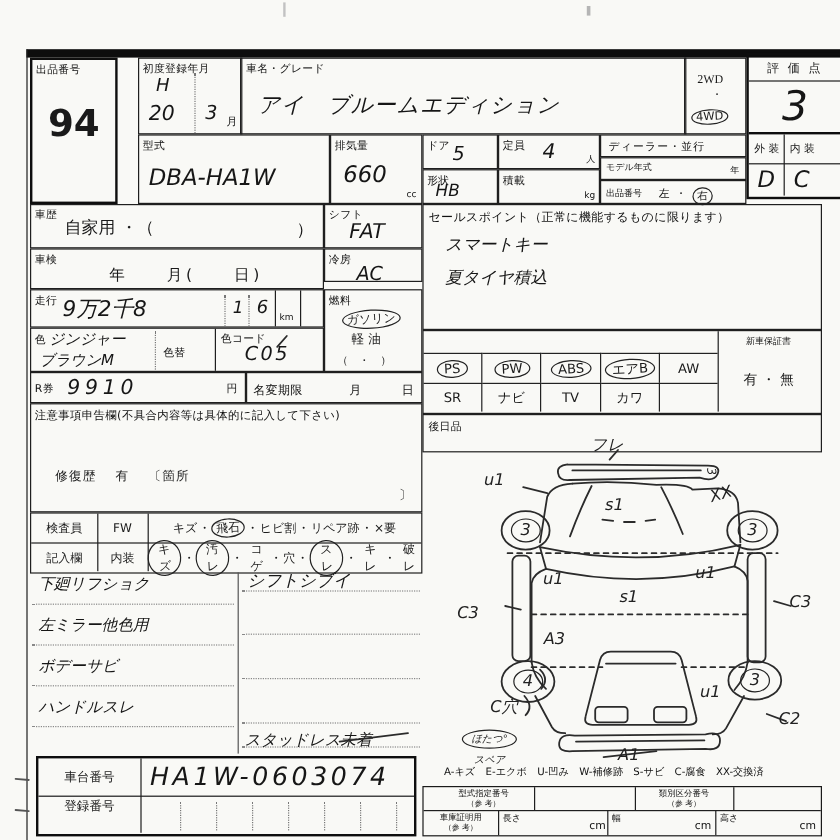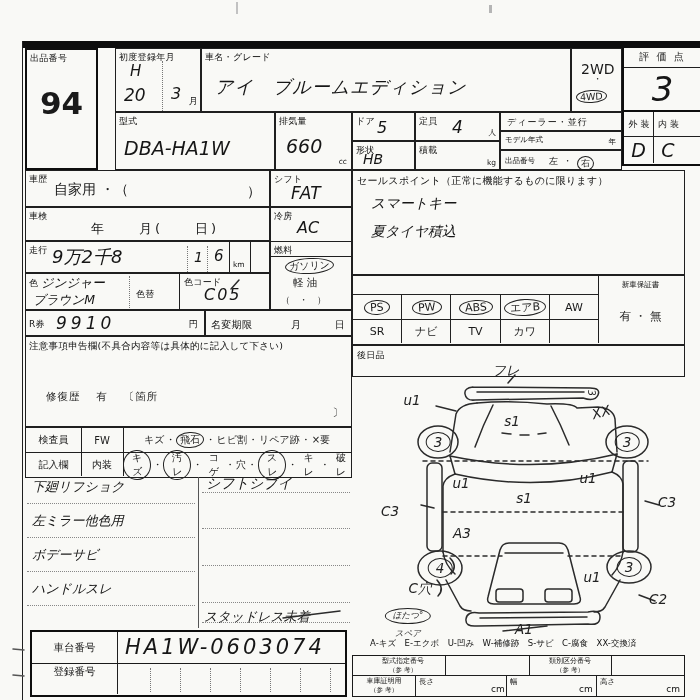--- a/index.html
+++ b/index.html
@@ -56,21 +56,21 @@
     <div class="hw" style="position:absolute;left:55px;top:35px;font-size:16px;">3</div>
     <div class="lbl" style="position:absolute;right:3px;bottom:3px;">月</div>
   </div>
 
   <div class="abs b" style="left:200px;top:48px;width:372px;height:64px;">
     <div class="lbl" style="position:absolute;left:4px;top:2px;">車名・グレード</div>
     <div class="hw" style="position:absolute;left:14px;top:26px;font-size:18px;letter-spacing:1px;">アイ　ブルームエディション</div>
   </div>
 
   <div class="abs b" style="left:570px;top:48px;width:52px;height:64px;">
-    <div style="position:absolute;left:10px;top:12px;font-size:14px;">2WD</div>
+    <div style="position:absolute;left:10px;top:12px;font-size:10px;font-family:Liberation Serif, serif;">2WD</div>
     <div style="position:absolute;left:22px;top:24px;font-size:9px;">・</div>
     <div style="position:absolute;left:5px;top:36px;"><span class="oval" style="font-size:9.5px;">4WD</span></div>
   </div>
 
   <div class="abs b3" style="left:622px;top:44px;width:81px;height:122px;">
     <div class="abs ctr" style="left:0;top:0;width:100%;height:22px;font-size:10px;letter-spacing:2px;border-bottom:1.4px solid #1f1f1f;">評 価 点</div>
     <div class="abs ctr hw" style="left:0;top:22px;width:100%;height:42px;font-size:34px;">3</div>
     <div class="sh" style="left:0;top:64px;width:100%;border-top:2.6px solid #0e0e0e;"></div>
     <div class="abs ctr" style="left:0;top:66px;width:30px;height:24px;font-size:9px;">外 装</div>
     <div class="abs ctr" style="left:30px;top:66px;width:29px;height:24px;font-size:9px;">内 装</div>
@@ -126,21 +126,21 @@
     <div style="position:absolute;right:8px;top:12px;font-size:14px;">）</div>
   </div>
   <div class="abs b" style="left:270px;top:170px;width:82px;height:37px;">
     <div class="lbl" style="position:absolute;left:3px;top:2px;">シフト</div>
     <div class="hw" style="position:absolute;left:20px;top:12px;font-size:17px;">FAT</div>
   </div>
   <div class="abs b" style="left:25px;top:207px;width:245px;height:34px;">
     <div class="lbl" style="position:absolute;left:3px;top:2px;">車検</div>
     <div style="position:absolute;left:65px;top:12px;font-size:13px;letter-spacing:3px;">年　　月(　　日)</div>
   </div>
-  <div class="abs b" style="left:270px;top:207px;width:82px;height:50px;padding-left:41px;">
+  <div class="abs b" style="left:270px;top:207px;width:82px;height:28px;padding-left:41px;">
     <div class="lbl" style="position:absolute;left:3px;top:2px;">冷房</div>
     <div class="hw" style="position:absolute;left:26px;top:10px;font-size:16px;">AC</div>
   </div>
 
   <div class="abs b" style="left:25px;top:241px;width:245px;height:32px;">
     <div class="lbl" style="position:absolute;left:3px;top:2px;">走行</div>
     <div class="hw" style="position:absolute;left:26px;top:3px;font-size:18px;">9万2千8</div>
     <div class="dv" style="left:161px;top:4px;height:26px;"></div>
     <div class="hw" style="position:absolute;left:168px;top:7px;font-size:14px;">1</div>
     <div class="dv" style="left:181px;top:4px;height:26px;"></div>

